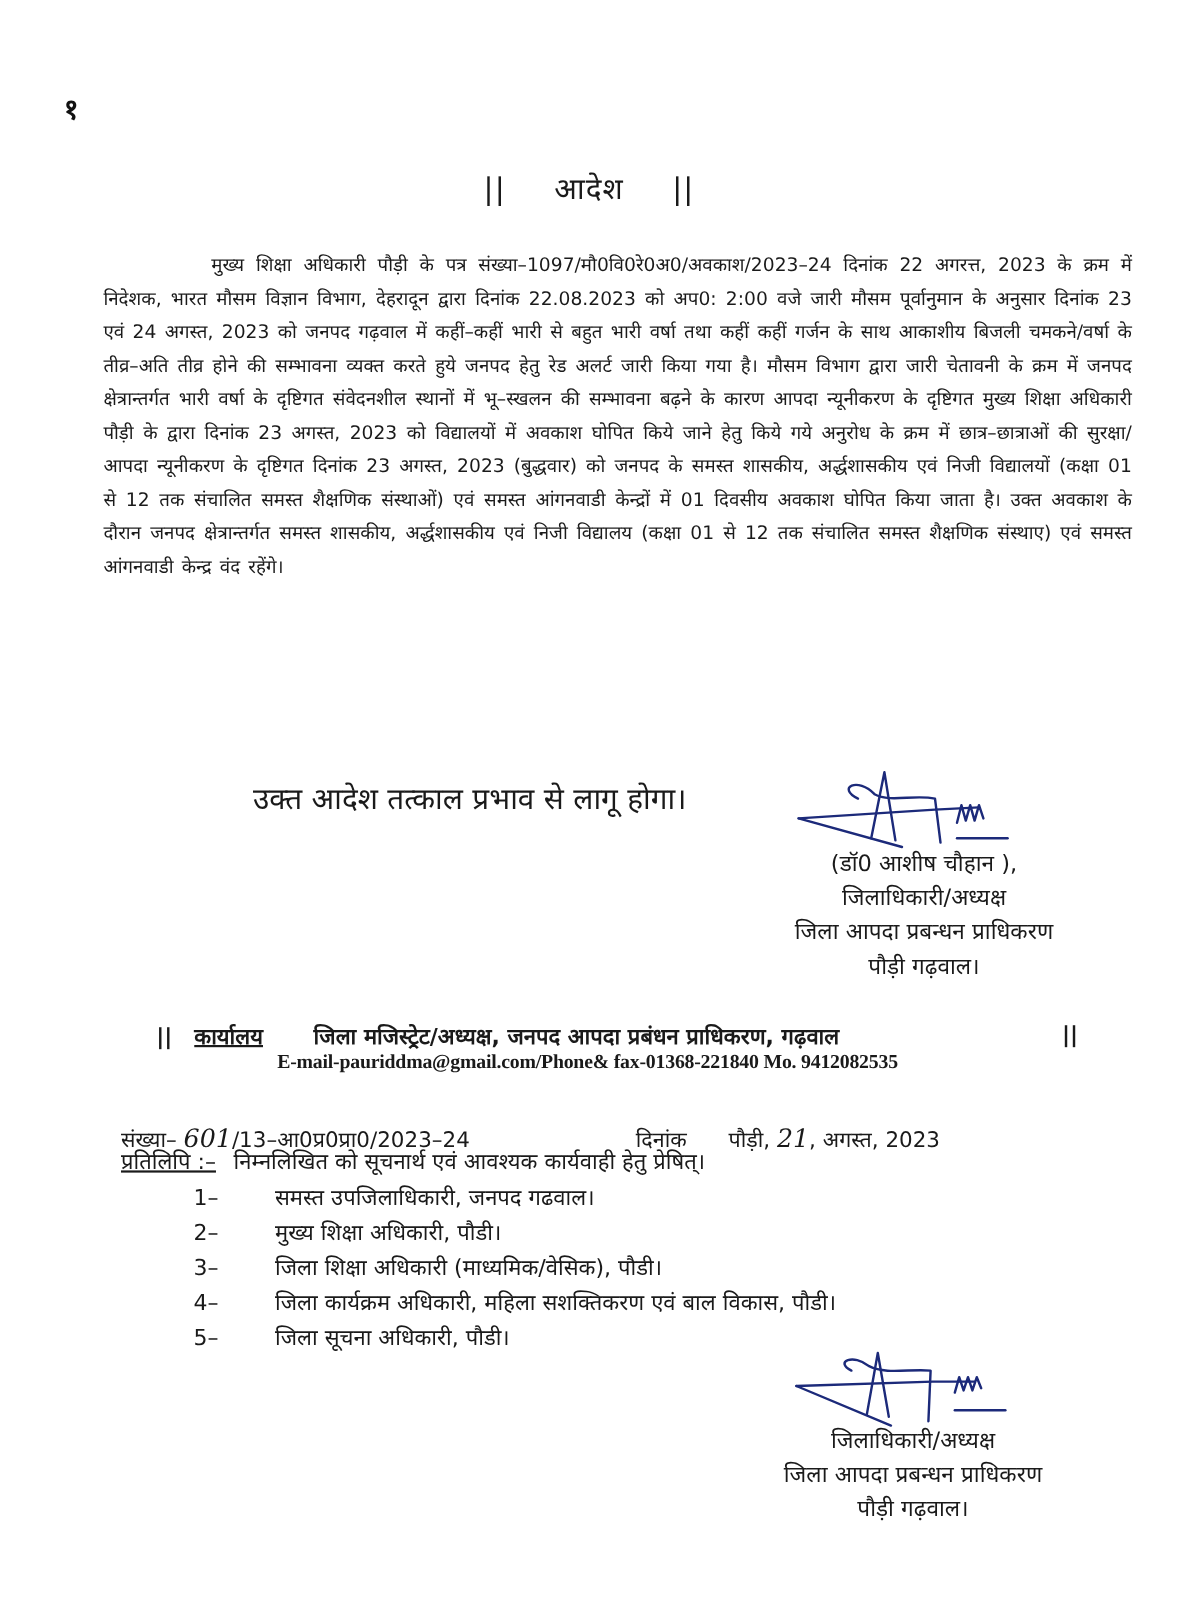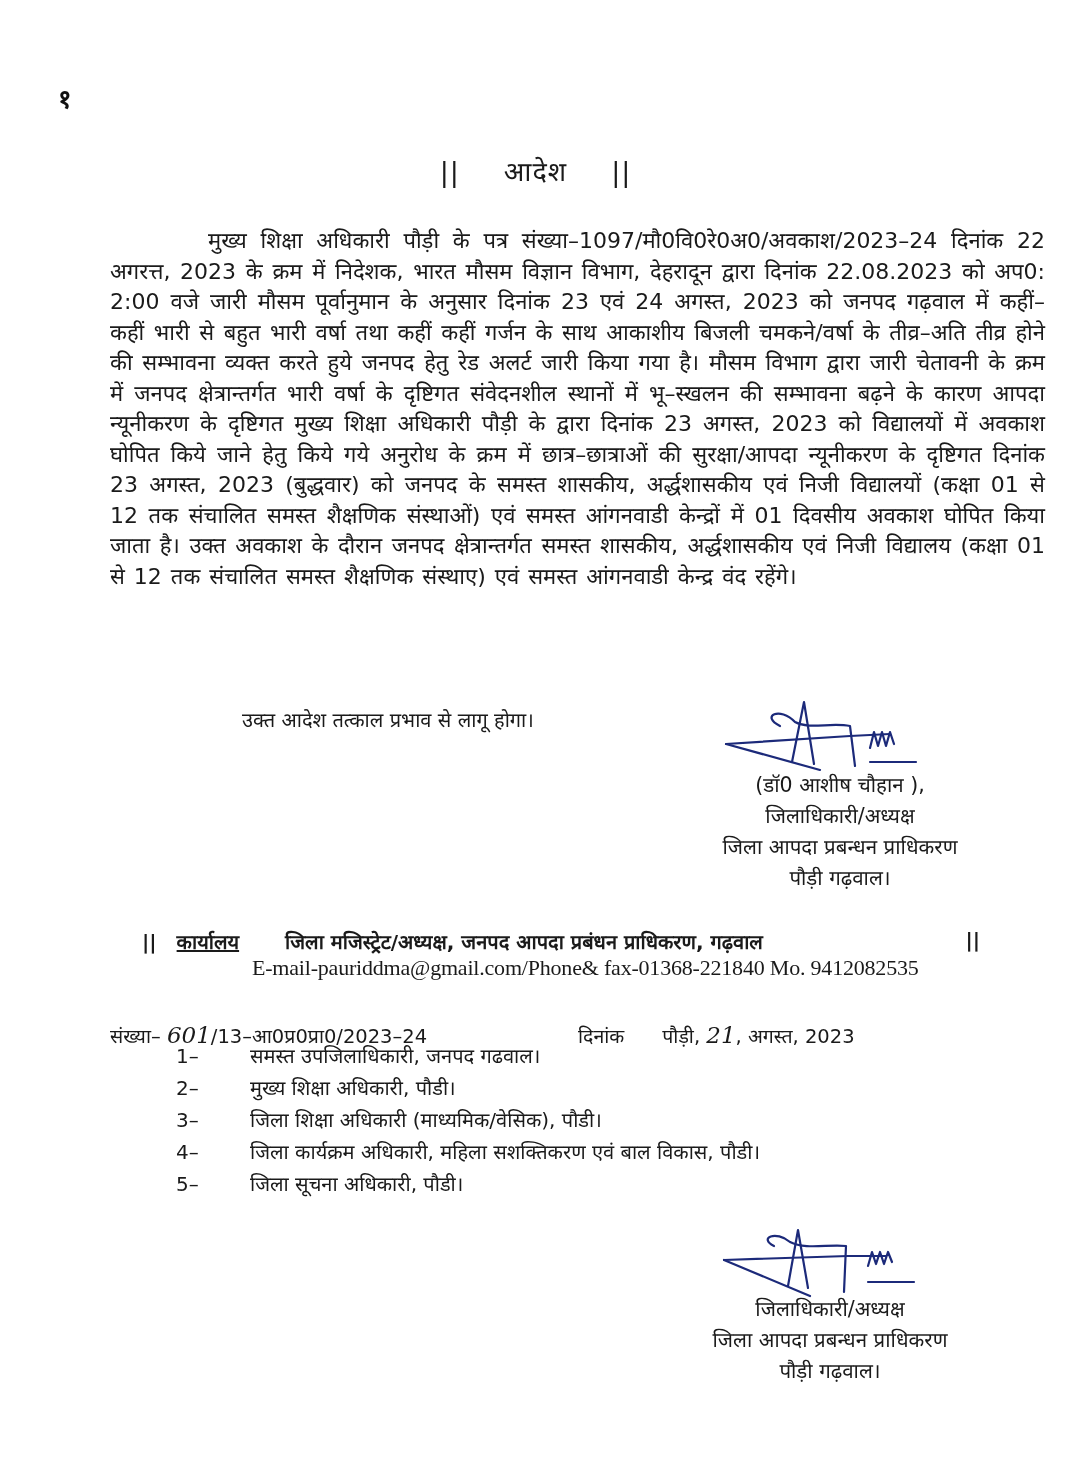--- a/index.html
+++ b/index.html
@@ -28,34 +28,34 @@
       left: 0;
       width: 1071px;
       top: 152px;
       text-align: center;
       font-size: 27px;
       letter-spacing: 1px;
     }
     .title .bars { display: inline-block; margin: 0 44px; }
     .para {
       position: absolute;
-      left: 110px;
+      left: 94px;
       width: 935px;
       top: 226px;
-      font-size: 22px;
+      font-size: 17px;
       line-height: 30.5px;
       text-align: justify;
       text-indent: 98px;
       word-spacing: 2px;
     }
     .effect {
       position: absolute;
-      left: 242px;
+      left: 230px;
       top: 706px;
-      font-size: 20px;
+      font-size: 27px;
     }
     .sig-block {
       position: absolute;
       text-align: center;
       font-size: 20.5px;
       line-height: 31px;
     }
     .sig-block.first { left: 660px; width: 360px; top: 770px; }
     .sig-block.second { left: 660px; width: 340px; top: 1294px; }
     .signature {
@@ -73,22 +73,22 @@
       white-space: nowrap;
     }
     .office-line .lbar { margin-right: 20px; }
     .office-line .office-label { margin-right: 46px; text-decoration: underline; }
     .office-line .rbar { position: absolute; right: 22px; }
     .contact {
       position: absolute;
       left: 252px;
       top: 955px;
       font-family: "Liberation Serif", "DejaVu Serif", serif;
-      font-weight: normal;
-      font-size: 22px;
+      font-weight: bold;
+      font-size: 18px;
       letter-spacing: -0.2px;
     }
     .refline {
       position: absolute;
       left: 110px;
       top: 998px;
       font-size: 19.5px;
       white-space: nowrap;
       width: 900px;
       margin-top: 24px;
@@ -154,20 +154,23 @@
 <div class="refline">
   <span>संख्या–</span>
   <span class="handwritten">601</span><span>/13–आ0प्र0प्रा0/2023–24</span>
   <span class="date-block">
     <span class="date-label">दिनांक</span><span>पौड़ी,</span>
     <span class="handwritten">21</span><span>, अगस्त, 2023</span>
   </span>
 </div>
 
 <div class="copy">
+  <div class="copy-head">
+    <span class="lbl">प्रतिलिपि :–</span><span>निम्नलिखित को सूचनार्थ एवं आवश्यक कार्यवाही हेतु प्रेषित्।</span>
+  </div>
   <div class="copy-item">
     <span class="num">1–</span>
     <span>समस्त उपजिलाधिकारी, जनपद गढवाल।</span>
   </div>
   <div class="copy-item">
     <span class="num">2–</span>
     <span>मुख्य शिक्षा अधिकारी, पौडी।</span>
   </div>
   <div class="copy-item">
     <span class="num">3–</span>

